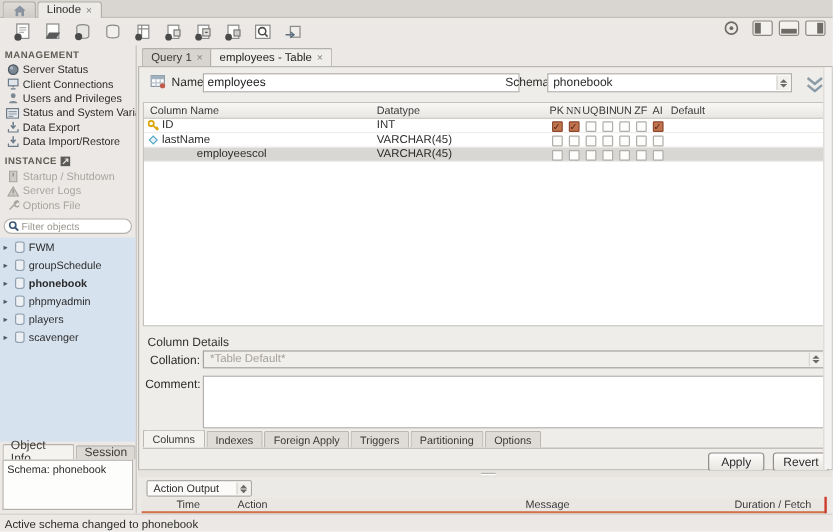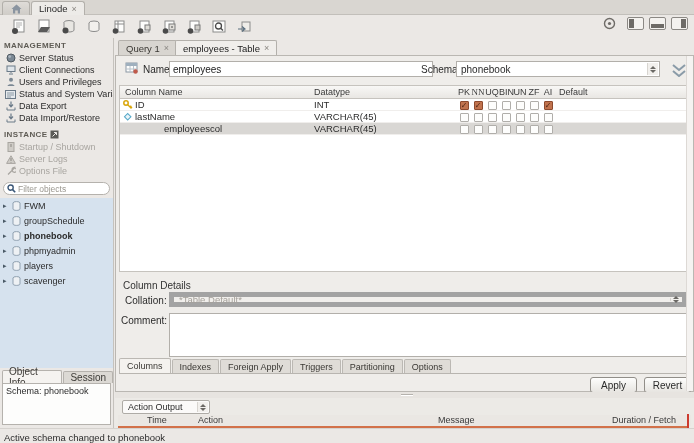--- a/index.html
+++ b/index.html
@@ -110,21 +110,21 @@
     align-items:center; justify-content:center; }
   .cb { width:9px; height:9px; border:1px solid #b0aeaa; background:#fdfdfc; border-radius:1px;
     display:flex; align-items:center; justify-content:center; font-size:8px; color:transparent; }
   .cb[data-checked="true"] { background:#c1734e; border-color:#8d4a2e; color:#4e2412; }
   .cb[data-checked="true"]::after { content:"✓"; line-height:8px; }
   .hcb { width:14px; text-align:center; left:auto; }
   
   .cd-title { position:absolute; left:7px; top:224px; font-size:10px; color:#333; }
   .coll-lbl { position:absolute; left:9px; top:239px; }
   .coll-dd { position:absolute; left:53px; top:236px; width:518px; height:15px;
-    background:#f1efec; border:5px solid #a3a3a3; display:flex; align-items:center;
+    background:#f1efec; border:1px solid #a3a3a3; display:flex; align-items:center;
     padding:0 14px 0 5px; font-size:9.5px; color:#a5a19b; }
   .comment-lbl { position:absolute; left:5px; top:259px; }
   .comment-box { position:absolute; left:53px; top:257px; width:518px; height:44px;
     background:#fff; border:1px solid #b2afaa; resize:none; font-family:"Liberation Sans",sans-serif; font-size:9.5px; }
   
   .btabs { position:absolute; left:3px; top:303px; width:568px; height:15px; border-bottom:1px solid #b8b5b0; }
   .btab { float:left; height:14px; margin-right:1px; padding:0 7px; font-size:9px;
     display:flex; align-items:center; background:#dfdcd7; border:1px solid #bbb8b3;
     border-bottom:none; border-radius:2px 2px 0 0; color:#3a3834; float:left; }
   .btabs { display:flex; align-items:flex-end; }

